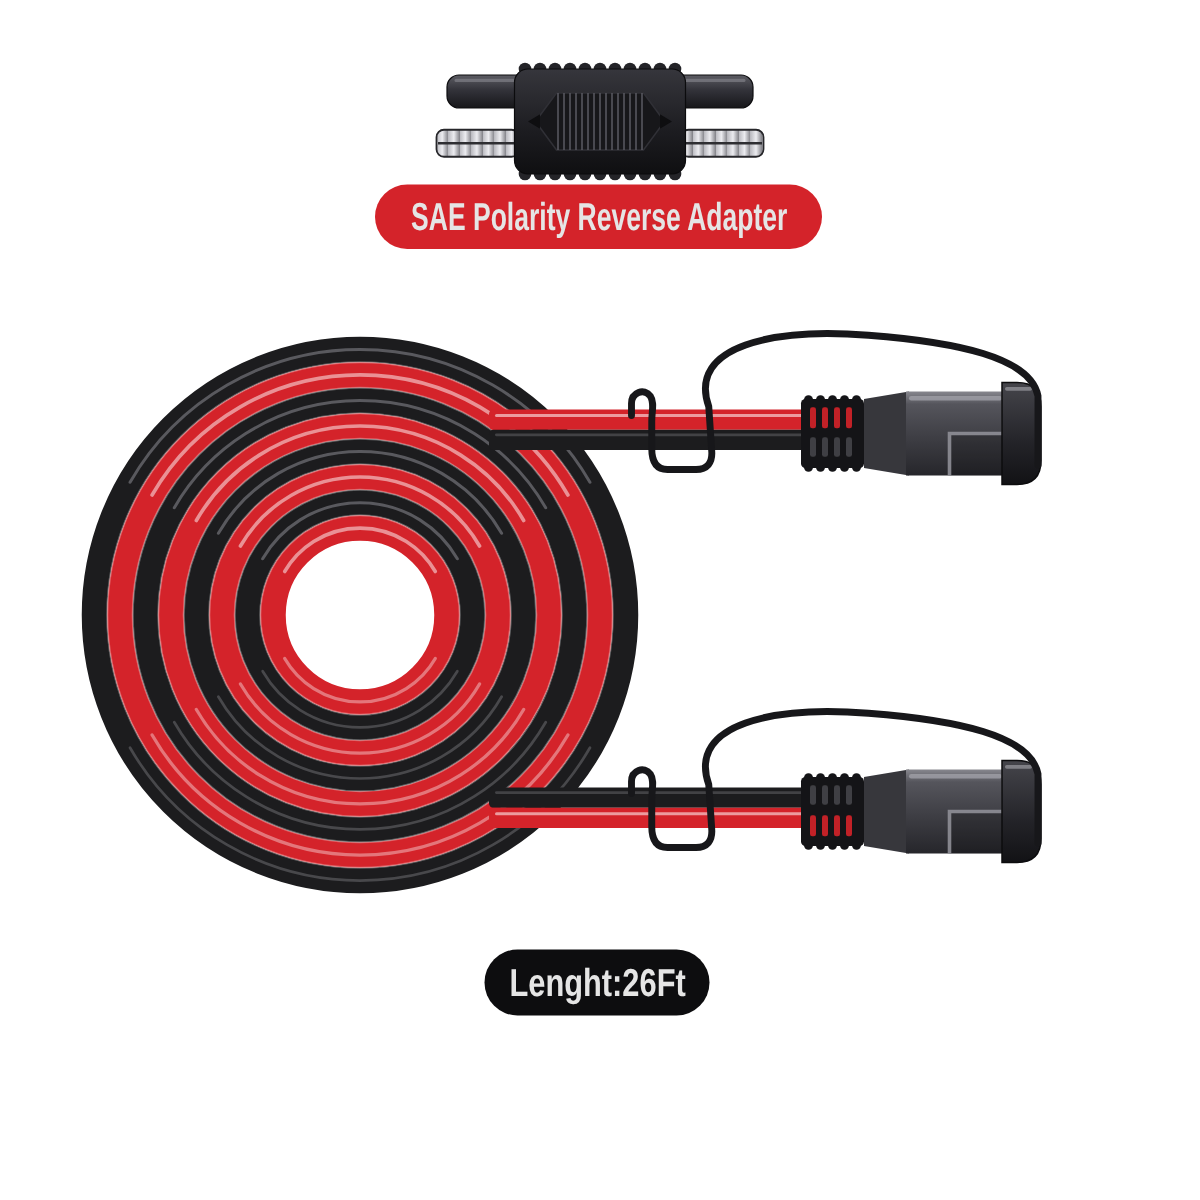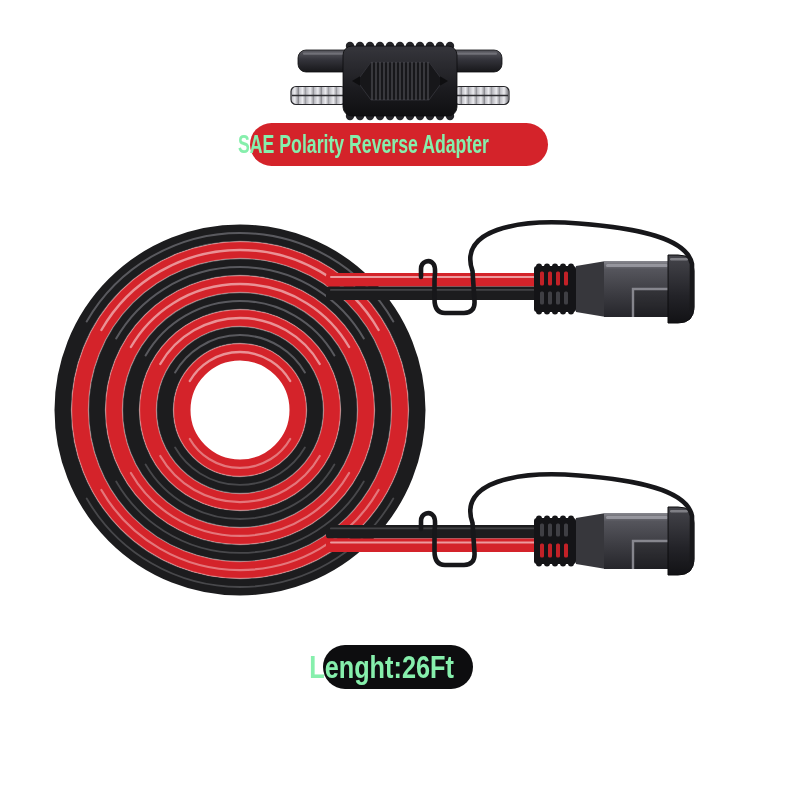--- a/index.html
+++ b/index.html
@@ -2,28 +2,28 @@
 <html><head>
 <meta charset="utf-8">
 <style>
   html,body{margin:0;padding:0;background:#ffffff;}
   .stage{
     position:relative;width:800px;height:800px;background:#ffffff;overflow:hidden;
     font-family:"Liberation Sans",sans-serif;
   }
   .scene{position:absolute;left:0;top:0;}
   .badge{
-    position:absolute;display:flex;align-items:center;justify-content:flex-end;
-    color:#86efac;font-weight:bold;white-space:nowrap;
+    position:absolute;display:flex;align-items:center;justify-content:center;
+    color:#e5e5e5;font-weight:bold;white-space:nowrap;
     font-family:"Liberation Sans",sans-serif;
   }
   .badge-red{background:#d4232a;}
   .badge-black{background:#0d0d0f;}
   .badge-adapter{left:250px;top:123px;width:298px;height:43px;border-radius:21.5px;font-size:26px;}
-  .badge-length{left:323px;top:633px;width:150px;height:44px;border-radius:22px;font-size:32px;margin-top:12px;}
+  .badge-length{left:323px;top:633px;width:150px;height:44px;border-radius:22px;font-size:26px;}
   .badge-cable{left:287px;top:688px;width:224px;height:44px;border-radius:22px;font-size:26px;}
   .sq68{transform:scaleX(.68);transform-origin:center;}
   .sq79{transform:scaleX(.79);transform-origin:center;}
 </style>
 </head>
 <body>
 
 <div class="stage">
 
   <svg class="scene" width="800" height="800" viewBox="0 0 800 800">

